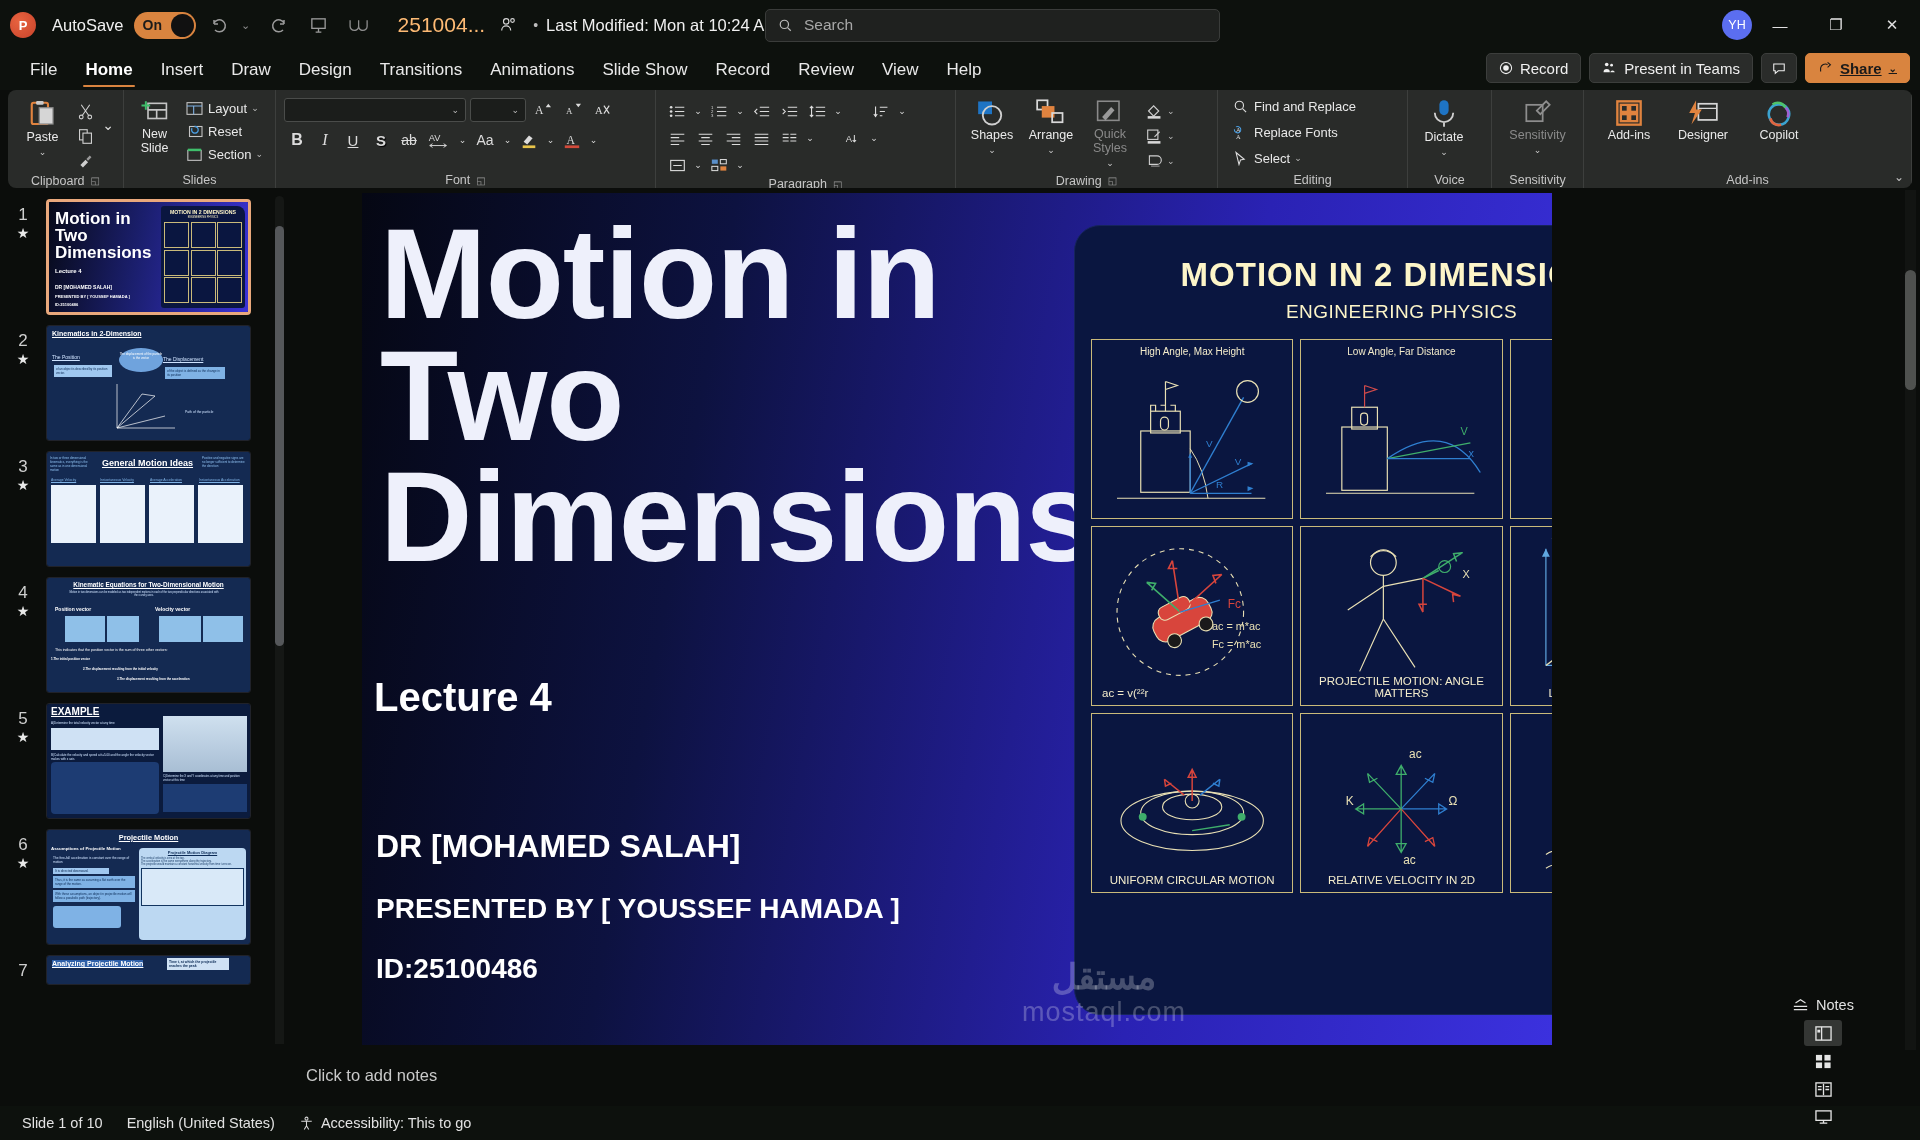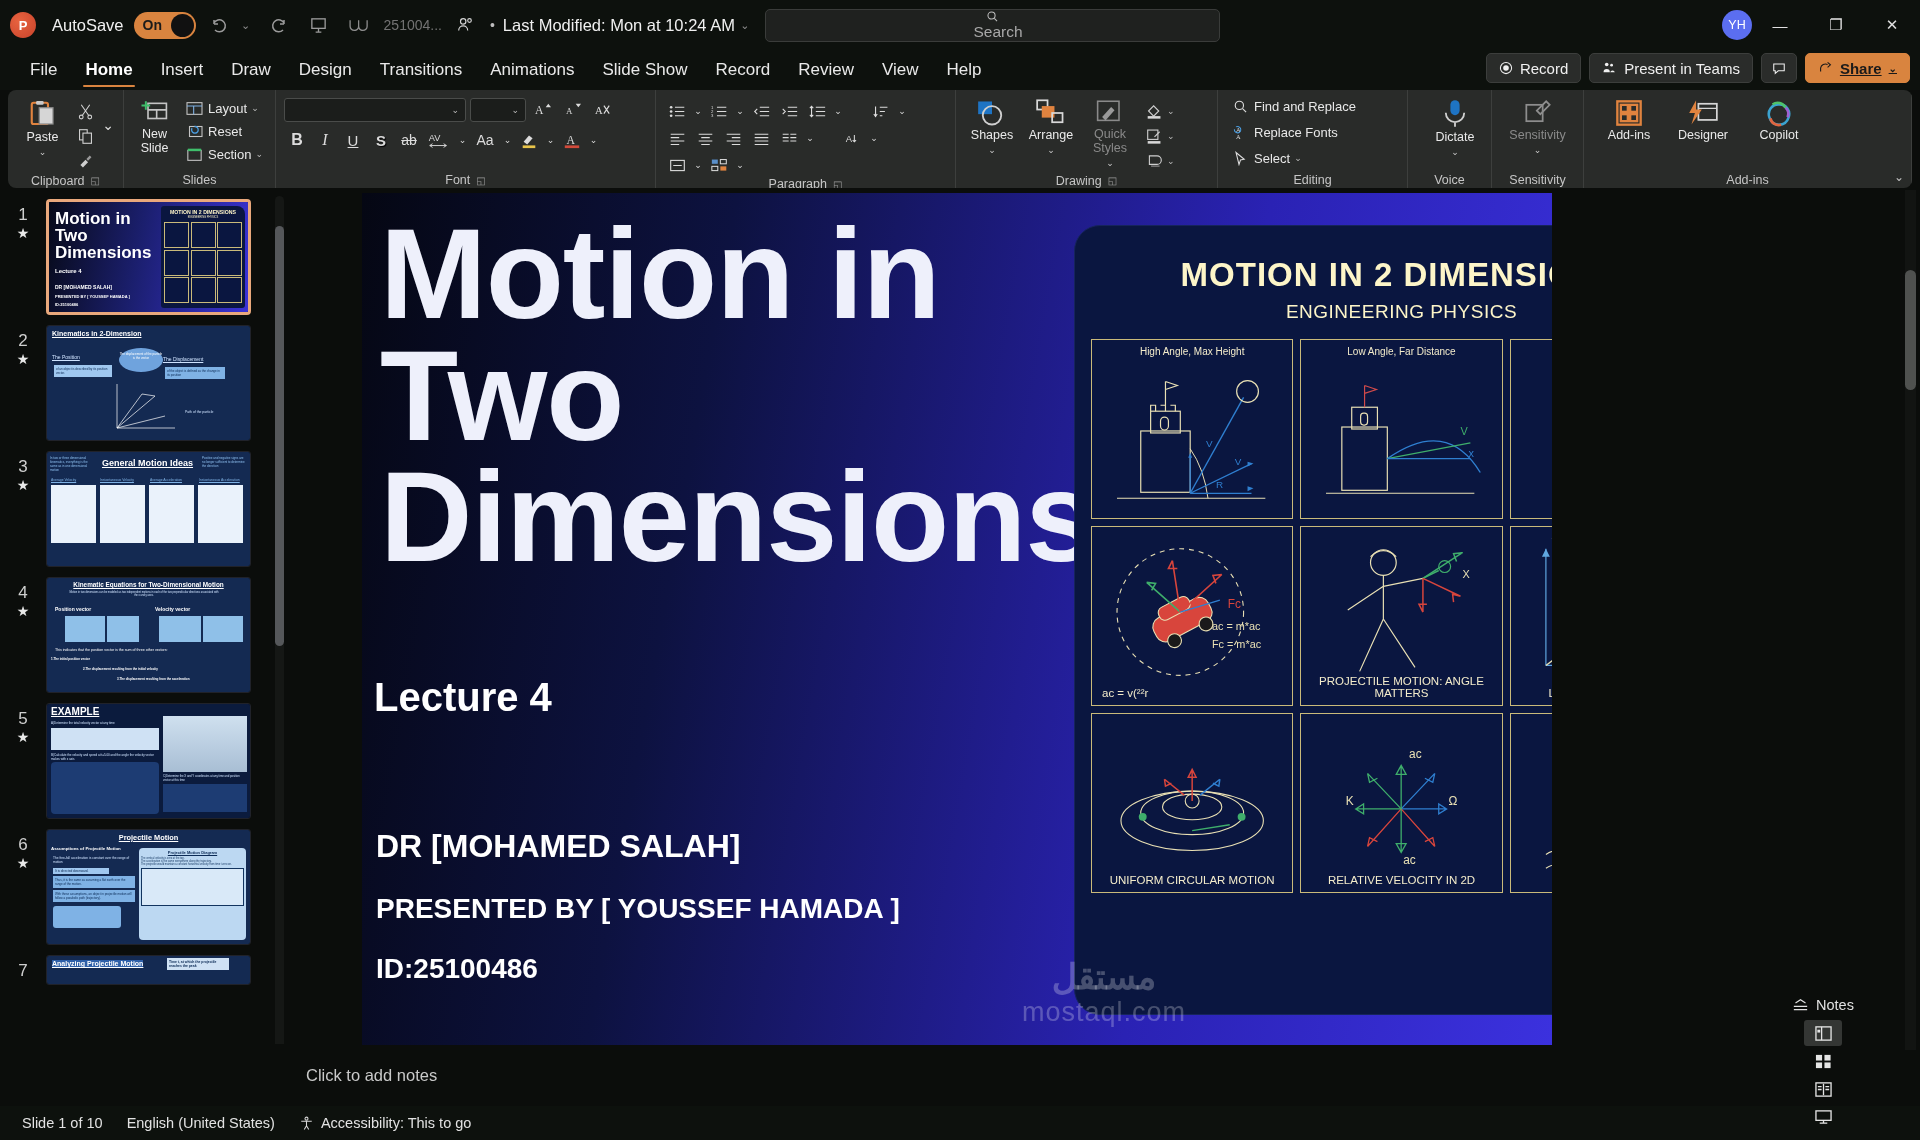--- a/index.html
+++ b/index.html
@@ -32,27 +32,27 @@
   .toggle .knob {
     position: absolute; right: 2px; width: 23px; height: 23px;
     border-radius: 50%; background: #111;
   }
   .tb-icon {
     width: 34px; height: 34px; display: flex; align-items: center; justify-content: center;
     color: #8d8d8d; font-size: 19px; margin-left: 6px; cursor: pointer;
   }
   .tb-icon.small { width: 20px; font-size: 11px; margin-left: 0; }
   .tb-icon svg { display: block; }
-  .docname { font-size: 14px; color: #737373; margin-left: 8px; }
+  .docname { font-size: 21px; color: #fdba74; margin-left: 22px; }
   .doc-sep { color: #bdbdbd; margin: 0 8px; font-size: 14px; }
   .lastmod { font-size: 16.5px; color: #f0f0f0; }
   .searchbox {
     position: absolute; left: 765px; width: 455px; height: 33px;
     background: #1f211f; border: 1px solid #3a3c3a; border-radius: 5px;
-    display: flex; align-items: center; padding: 0 12px; cursor: text; flex-direction: column;
+    display: flex; align-items: center; padding: 0 12px; cursor: text;
   }
   .searchbox .ph { font-size: 15.5px; color: #a8a8a8; margin-left: 11px; }
   .tb-right { position: absolute; right: 0; top: 0; height: 50px; display: flex; align-items: center; }
   .avatar {
     width: 30px; height: 30px; border-radius: 50%; background: #5b6ef0;
     display: flex; align-items: center; justify-content: center;
     font-size: 12.5px; color: #fff; cursor: pointer;
   }
   .wbtn {
     width: 56px; height: 50px; display: flex; align-items: center; justify-content: center;
@@ -705,21 +705,21 @@
             <span style="font-size:9px;color:#bdbdbd">⌄</span>
           </div>
         </div>
       </div>
       <div class="rg-label">
           <span>Editing</span>
         </div>
     </div>
 
     <div class="rgroup" style="width:84px">
-      <div class="rg-body" style="justify-content:flex-end">
+      <div class="rg-body" style="justify-content:flex-start">
         <div class="bigbtn">
           <svg width="28" height="30" viewBox="0 0 22 26">
             <rect x="7" y="1" width="8" height="13" rx="4" fill="#1e74c4"></rect>
             <path d="M3 12 a8 8 0 0 0 16 0 M11 20 v4" fill="none" stroke="#cfcfcf" stroke-width="1.6"></path>
           </svg>
           <span class="lbl">Dictate</span>
           <span class="caret">⌄</span>
         </div>
       </div>
       <div class="rg-label">

